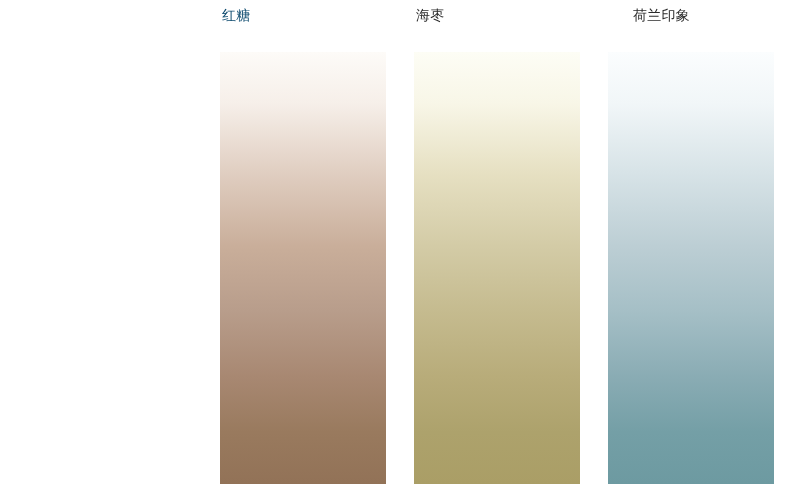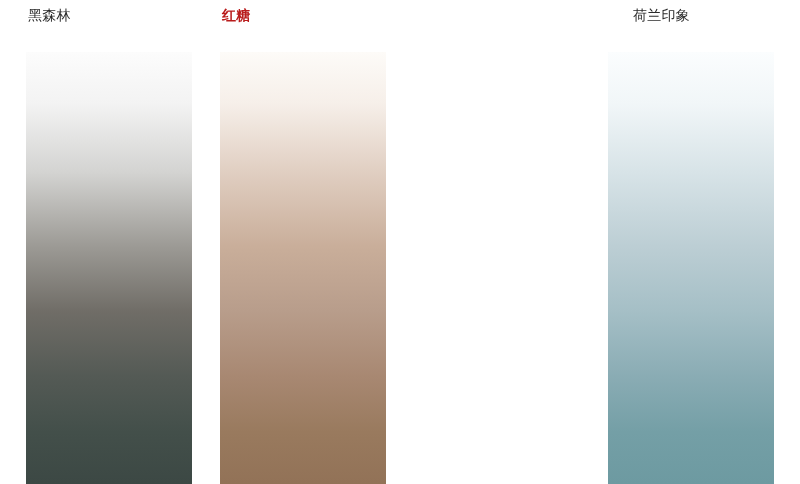--- a/index.html
+++ b/index.html
@@ -52,29 +52,29 @@
   .col-0 { left: 26px; }
   .col-1 { left: 220px; }
   .col-2 { left: 414px; }
   .col-3 { left: 608px; }
 </style>
 </head>
 <body style="background: rgb(255, 255, 255);">
 
 <div id="palette-board">
 
-  <div class="swatch-column col-0">
-    <div class="swatch-label" style="color: rgb(43, 43, 43);">黑森林</div>
-    <div class="swatch-bar" style="background: linear-gradient(rgb(252, 252, 252) 0%, rgb(243, 243, 243) 12%, rgb(211, 211, 209) 28%, rgb(156, 154, 149) 45%, rgb(112, 109, 103) 60%, rgb(84, 90, 85) 75%, rgb(67, 79, 74) 88%, rgb(60, 72, 68) 100%);"></div>
-  </div>
 
   <div class="swatch-column col-1">
-    <div class="swatch-label" style="color: #b91c1c; font-weight: bold;">红糖</div>
+    <div class="swatch-label" style="color: #0c4a6e;">红糖</div>
     <div class="swatch-bar" style="background: linear-gradient(rgb(253, 251, 248) 0%, rgb(246, 239, 233) 12%, rgb(224, 206, 193) 28%, rgb(201, 174, 154) 45%, rgb(184, 157, 139) 60%, rgb(168, 136, 114) 75%, rgb(153, 122, 94) 88%, rgb(146, 114, 87) 100%);"></div>
   </div>
 
+  <div class="swatch-column col-2">
+    <div class="swatch-label" style="color: rgb(43, 43, 43);">海枣</div>
+    <div class="swatch-bar" style="background: linear-gradient(rgb(253, 253, 245) 0%, rgb(248, 246, 231) 12%, rgb(230, 224, 194) 28%, rgb(211, 203, 166) 45%, rgb(197, 187, 143) 60%, rgb(184, 172, 122) 75%, rgb(173, 162, 108) 88%, rgb(170, 158, 102) 100%);"></div>
+  </div>
 
   <div class="swatch-column col-3">
     <div class="swatch-label" style="color: rgb(43, 43, 43); margin-left: 23px;">荷兰印象</div>
     <div class="swatch-bar" style="background: linear-gradient(rgb(251, 253, 254) 0%, rgb(241, 246, 248) 12%, rgb(215, 227, 231) 28%, rgb(188, 206, 212) 45%, rgb(165, 191, 198) 60%, rgb(138, 172, 180) 75%, rgb(116, 159, 166) 88%, rgb(109, 154, 161) 100%);"></div>
   </div>
 
 </div>
 
 </body></html>

